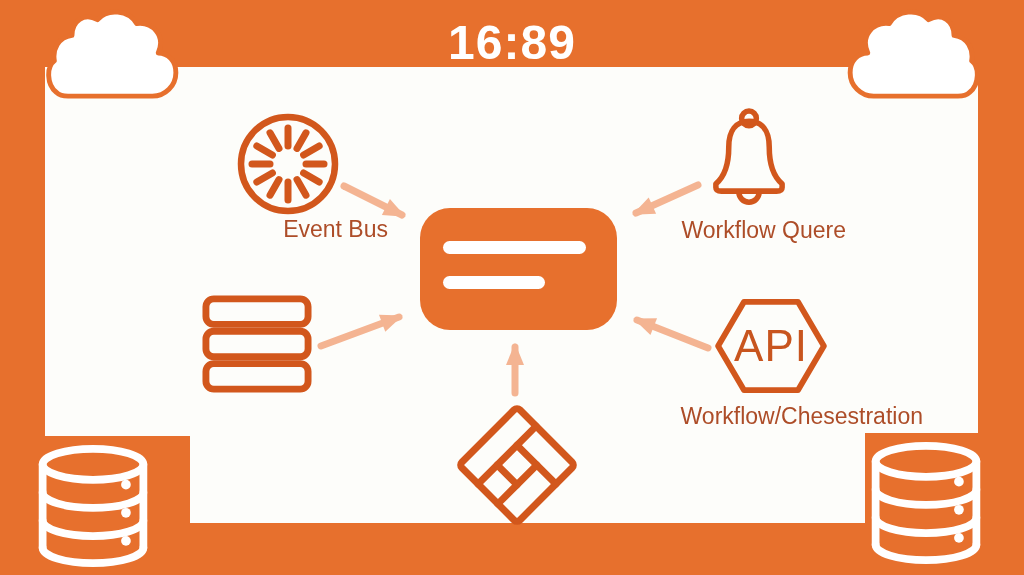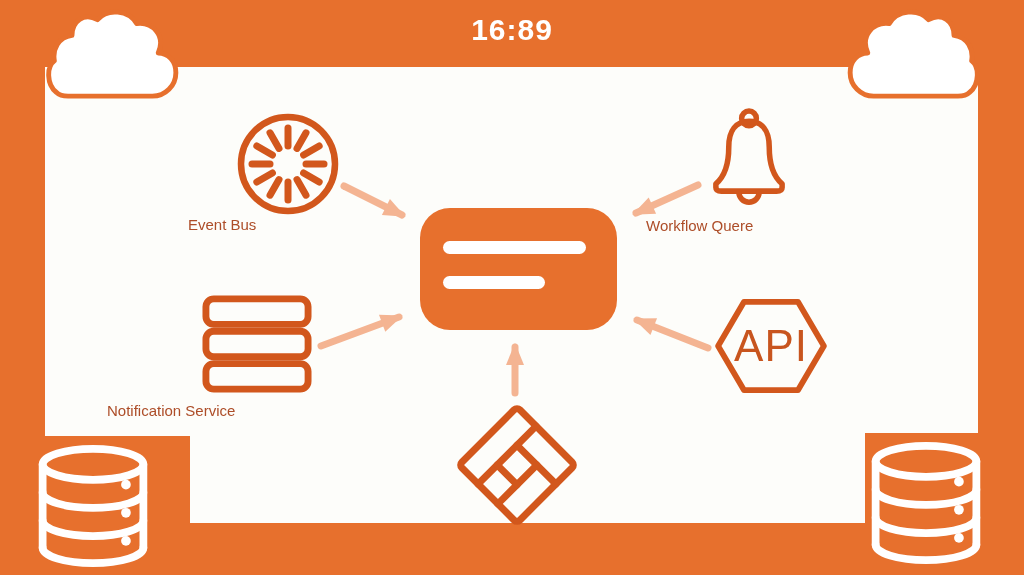--- a/index.html
+++ b/index.html
@@ -7,26 +7,26 @@
     position:relative;width:1024px;height:575px;overflow:hidden;
     background:#e7702d;
     font-family:"Liberation Sans", sans-serif;
   }
   .abs{position:absolute;}
   #panel{
     left:45px;top:67px;width:933px;height:456px;
     background:#fdfdfa;
   }
   #clock{
-    left:0;top:5px;width:1024px;height:50px;
-    text-align:center;font-size:30px;font-weight:600;color:#ffffff;
+    left:0;top:18px;width:1024px;height:50px;
+    text-align:center;font-size:48px;font-weight:600;color:#ffffff;
     letter-spacing:1px;line-height:50px;
   }
   .node-label{
-    color:#ad4d28;font-size:15px;text-align:left;white-space:nowrap;
+    color:#ad4d28;font-size:23px;text-align:right;white-space:nowrap;
   }
   .corner-patch{background:#e7702d;}
   #center-node{
     left:420px;top:208px;width:197px;height:122px;
     background:#e7702d;border-radius:30px;
   }
   .center-bar{position:absolute;background:#ffffff;border-radius:7px;height:13px;}
   #center-bar-1{left:23px;top:33px;width:143px;}
   #center-bar-2{left:23px;top:68px;width:102px;}
   #api-text{
@@ -143,28 +143,28 @@
 
   <div class="abs" style="left:202px;top:294px;width:110px;height:100px;">
     <svg width="110" height="100" viewBox="0 0 112 100">
       <g fill="none" stroke="#d2571c" stroke-width="7">
         <rect x="4" y="4" width="104" height="26" rx="8"></rect>
         <rect x="4" y="37" width="104" height="26" rx="8"></rect>
         <rect x="4" y="70" width="104" height="26" rx="8"></rect>
       </g>
     </svg>
   </div>
-  <div class="abs node-label" style="left:107px;top:402px;width:300px;">Notification Service</div>
 
   <div class="abs" style="left:714px;top:296px;width:114px;height:100px;">
     <svg width="114" height="100" viewBox="0 0 118 104">
       <path d="M 4 52 L 31 6 L 87 6 L 114 52 L 87 98 L 31 98 Z" fill="none" stroke="#d2571c" stroke-width="6" stroke-linejoin="round"></path>
     </svg>
   </div>
   <div id="api-text" class="abs">API</div>
+  <div class="abs node-label" style="left:623px;top:403px;width:300px;">Workflow/Chesestration</div>
 
   <div class="abs" style="left:455px;top:403px;width:124px;height:124px;">
     <svg width="124" height="124" viewBox="0 0 124 124">
       <g transform="translate(62,62) rotate(45)" fill="none" stroke="#d2571c" stroke-width="7" stroke-linejoin="round" stroke-linecap="round">
         <rect x="-41" y="-41" width="82" height="82" rx="4"></rect>
         <line x1="-14" y1="-41" x2="-14" y2="41"></line>
         <line x1="-14" y1="-14" x2="41" y2="-14"></line>
         <line x1="14" y1="-14" x2="14" y2="41"></line>
         <line x1="-14" y1="14" x2="14" y2="14"></line>
       </g>

